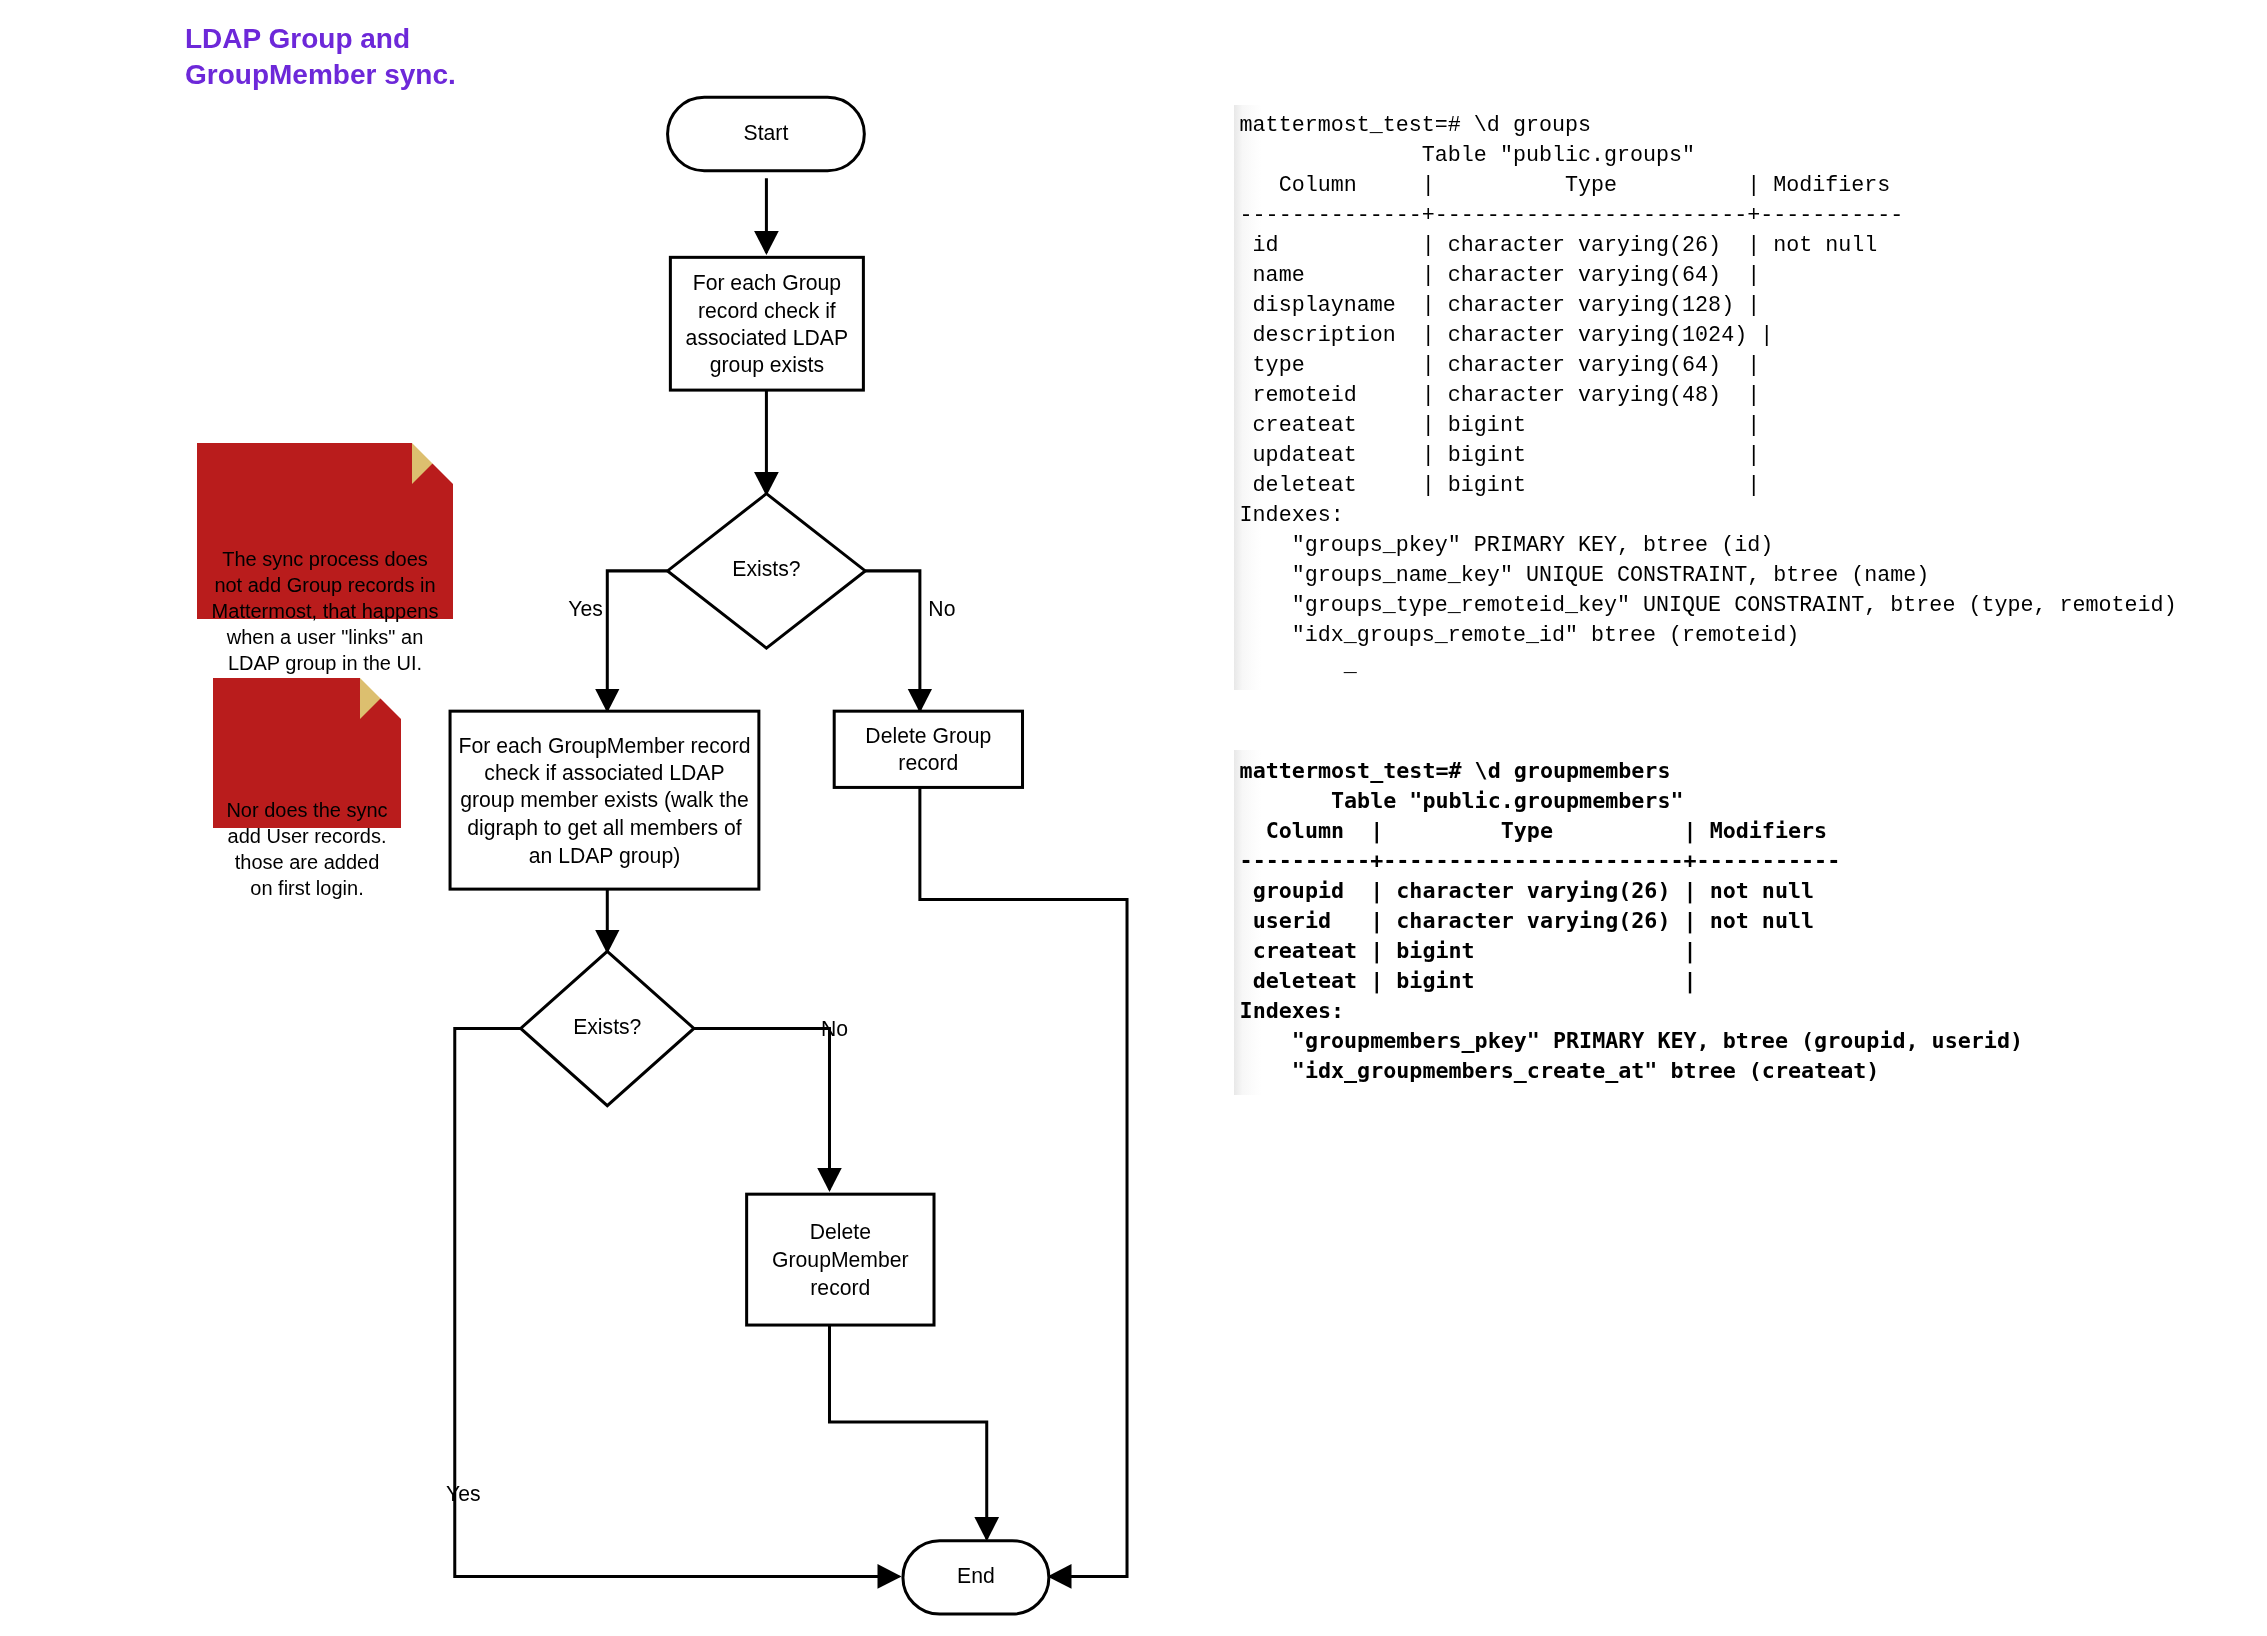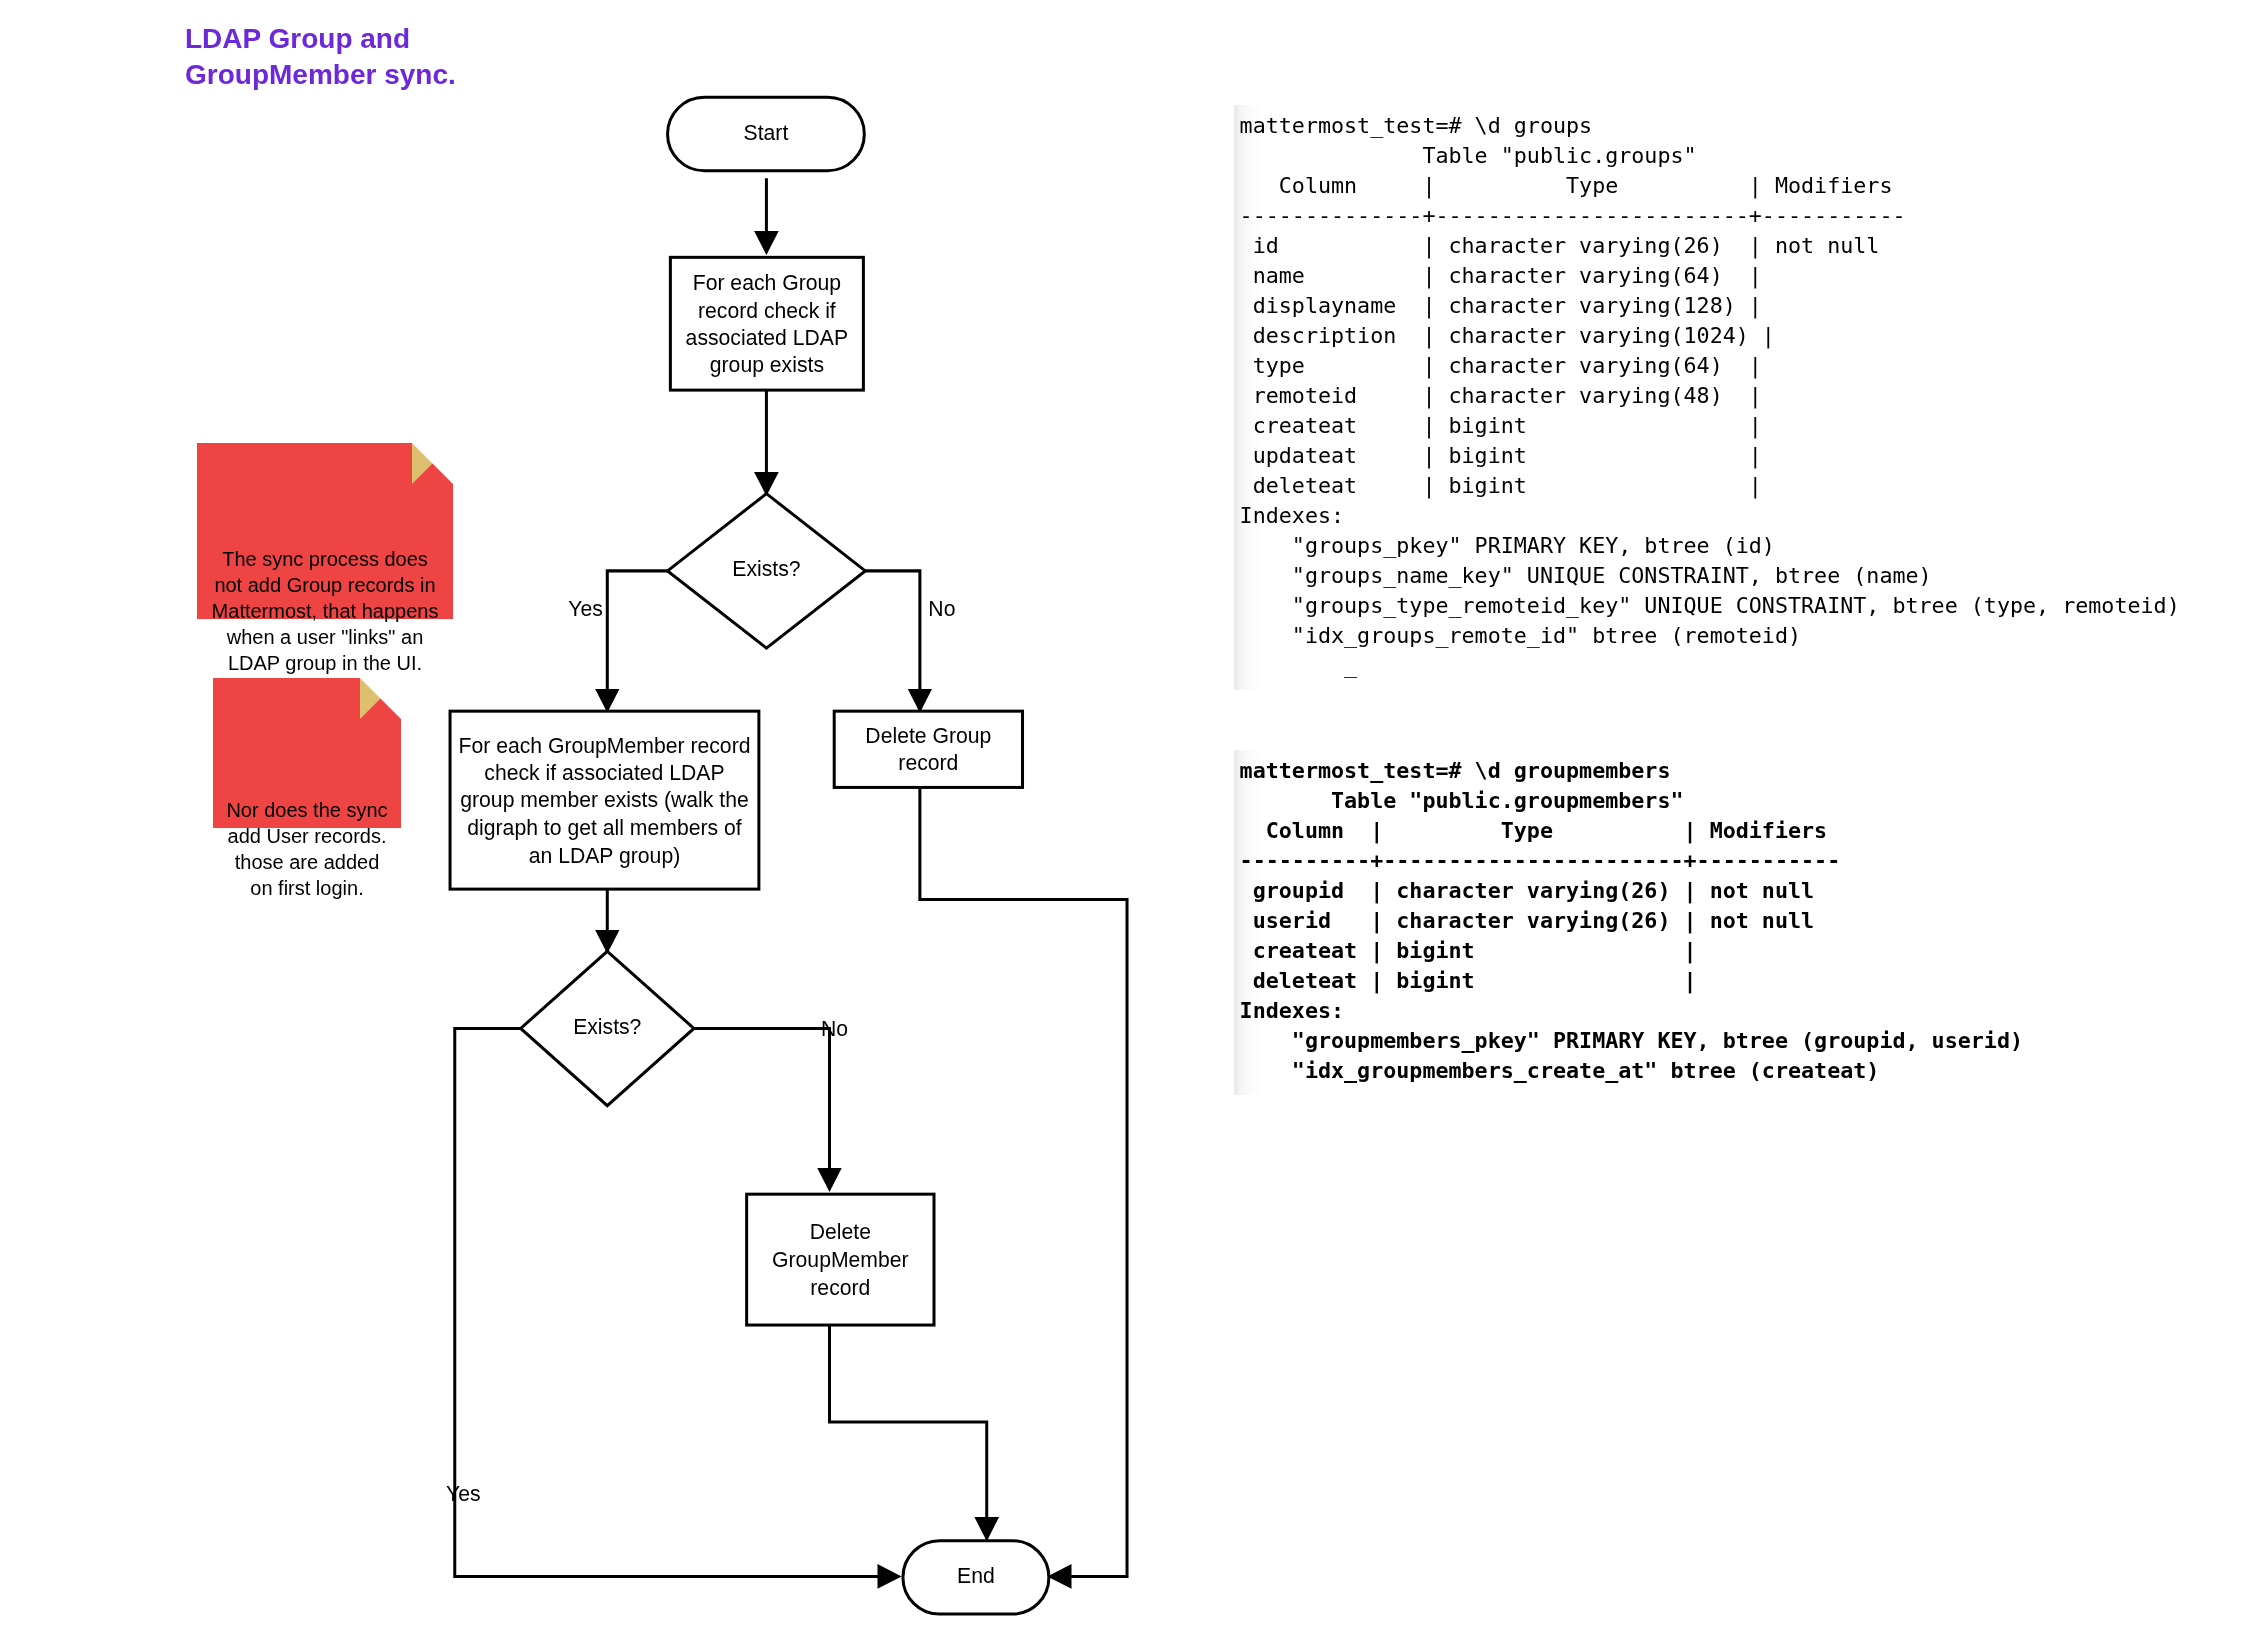--- a/index.html
+++ b/index.html
@@ -62,21 +62,21 @@
     font-family: "Liberation Sans", sans-serif;
     font-size: 22.5px;
     fill: #000000;
     dominant-baseline: middle;
   }
 
   
   .sticky-note {
     position: absolute;
     box-sizing: border-box;
-    background: #ef4444;
+    background: #b91c1c;
     font-size: 20px;
     line-height: 1.30;
     color: #000000;
     text-align: center;
     white-space: pre-line;
     padding-top: 24.5px;
     padding-left: 11.3px;
     padding-right: 11.3px;
   }
   .sticky-note .fold {
@@ -139,20 +139,21 @@
     color: #000000;
     white-space: pre;
     background: linear-gradient(to right, #e8e8e8 0px, #f7f7f7 8.5px, #fbfbfb 17px, #ffffff 28px);
     padding: 5.6px 0 9.4px 5.6px;
     box-sizing: border-box;
   }
   #terminal-groups {
     left: 1234px;
     top: 105px;
     width: 942px;
+    font-family: Liberation Mono, monospace;
   }
   #terminal-groupmembers {
     left: 1234px;
     top: 750px;
     width: 744px;
     font-weight: bold;
   }
   .terminal-caret {
     display: inline-block;
     color: #000000;

